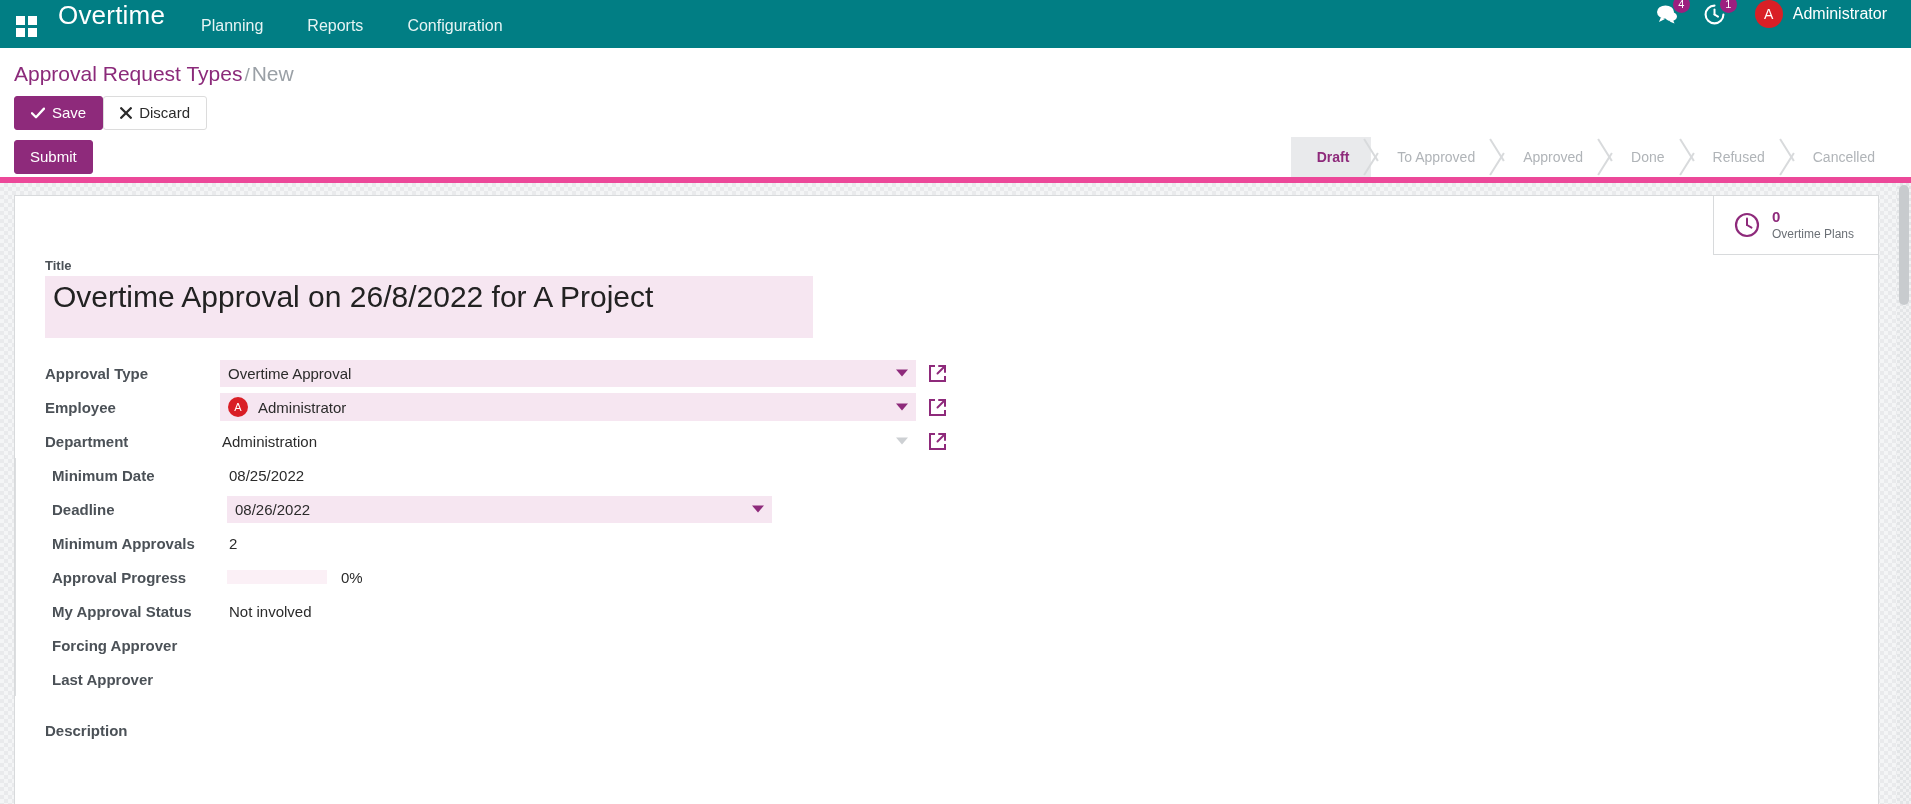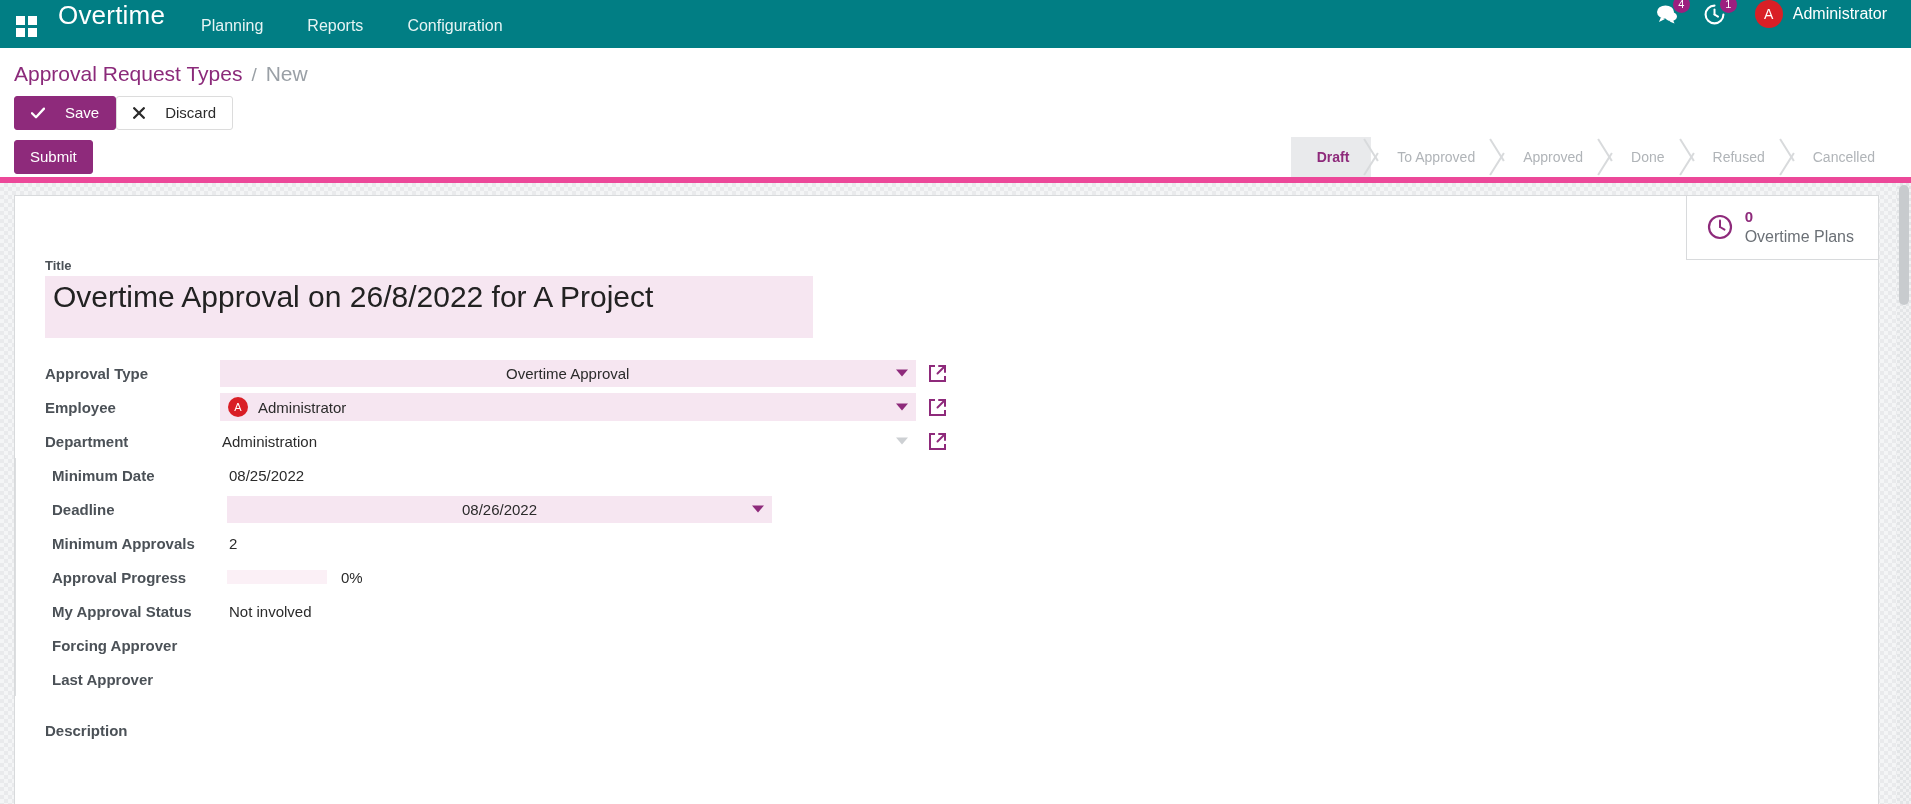--- a/index.html
+++ b/index.html
@@ -84,31 +84,31 @@
     width: 28px; height: 28px; border-radius: 50%;
     background: #d91f26; color: #fff;
     display: flex; align-items: center; justify-content: center;
     font-size: 14px;
   }
   .user-name { color: #ffffff; font-size: 16px; }
 
   
   .breadcrumb-bar {
     padding: 14px 0 0 14px;
-    display: flex; align-items: baseline; gap: 9px;
+    display: flex; align-items: baseline; gap: 2px;
   }
   .bc-main { color: #8b2a7a; font-size: 21px; cursor: pointer; }
   .bc-sep  { color: #9aa0a6; font-size: 19px; }
   .bc-cur  { color: #9aa0a6; font-size: 21px; }
 
   
   .action-bar { padding: 10px 0 0 14px; display: flex; gap: 0; }
   .btn {
     font-size: 15px; border-radius: 3px; cursor: pointer;
-    display: inline-flex; align-items: center; gap: 20px;
+    display: inline-flex; align-items: center; gap: 7px;
     padding: 7px 16px; border: 1px solid transparent; line-height: 1.2;
   }
   .btn-save { background: #8e2a7b; color: #fff; border-color: #8e2a7b; }
   .btn-discard { background: #fff; color: #2b2b2b; border-color: #dcdcdc; }
 
   
   .statusbar-row {
     margin-top: 13px;
     display: flex; align-items: center;
     padding-left: 14px;
@@ -164,21 +164,21 @@
   .button-box {
     position: absolute; top: 0; right: 0;
     display: flex; border-left: 1px solid #d8dadc; border-bottom: 1px solid #d8dadc;
   }
   .smart-btn {
     display: flex; align-items: center; gap: 12px;
     padding: 12px 24px 12px 20px; cursor: pointer; min-height: 58px;
   }
   .smart-btn .sb-text { display: flex; flex-direction: column; line-height: 1.25; }
   .sb-value { color: #8e2a7b; font-size: 15px; font-weight: bold; }
-  .sb-label { color: #6b7076; font-size: 16px; }
+  .sb-label { color: #6b7076; font-size: 12px; }
 
   .form-body { padding: 62px 0 0 0; }
 
   
   .title-group { padding: 0 0 0 30px; }
   .field-label-top { font-size: 13px; color: #4b5157; font-weight: bold; margin-bottom: 3px; }
   .title-input {
     background: #f6e6f1;
     font-size: 30px;
     color: #222;
@@ -205,21 +205,20 @@
 
   .fill-input {
     background: #f6e6f1;
     border: none;
     padding: 5px 8px;
     font-size: 15px;
     color: #2b2b2b;
     font-family: "Liberation Sans", sans-serif;
     width: 100%;
     outline: none;
-    text-align: center;
   }
   .plain-val { font-size: 15px; color: #2b2b2b; padding: 5px 2px; }
 
   .dd-wrap { position: relative; flex: 1; display: flex; align-items: center; }
   .caret {
     position: absolute; right: 8px; top: 50%; transform: translateY(-50%);
     width: 0; height: 0;
     border-left: 6px solid transparent;
     border-right: 6px solid transparent;
     border-top: 7px solid #8e2a7b;

